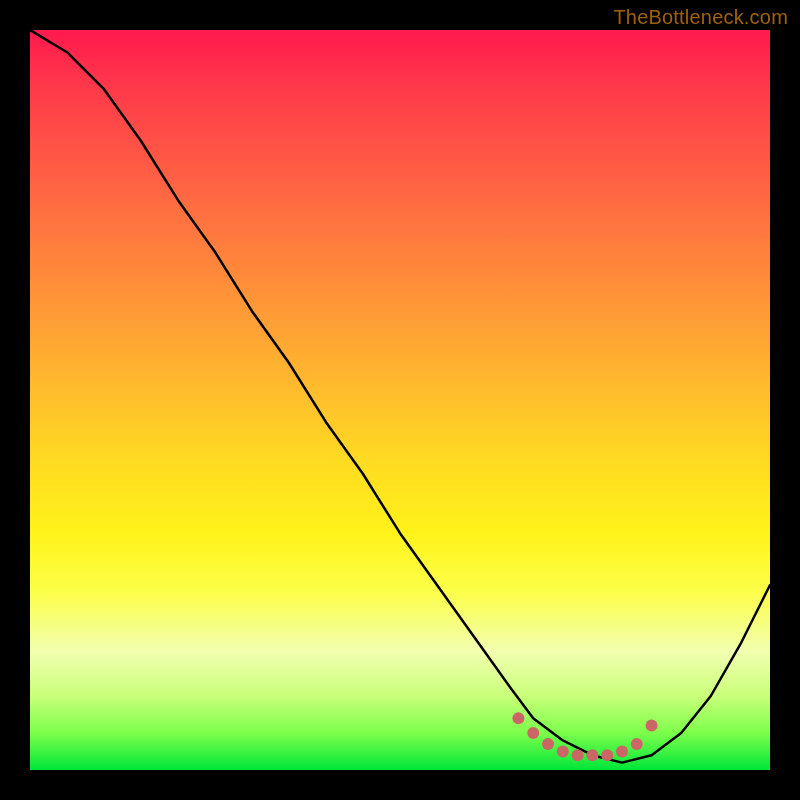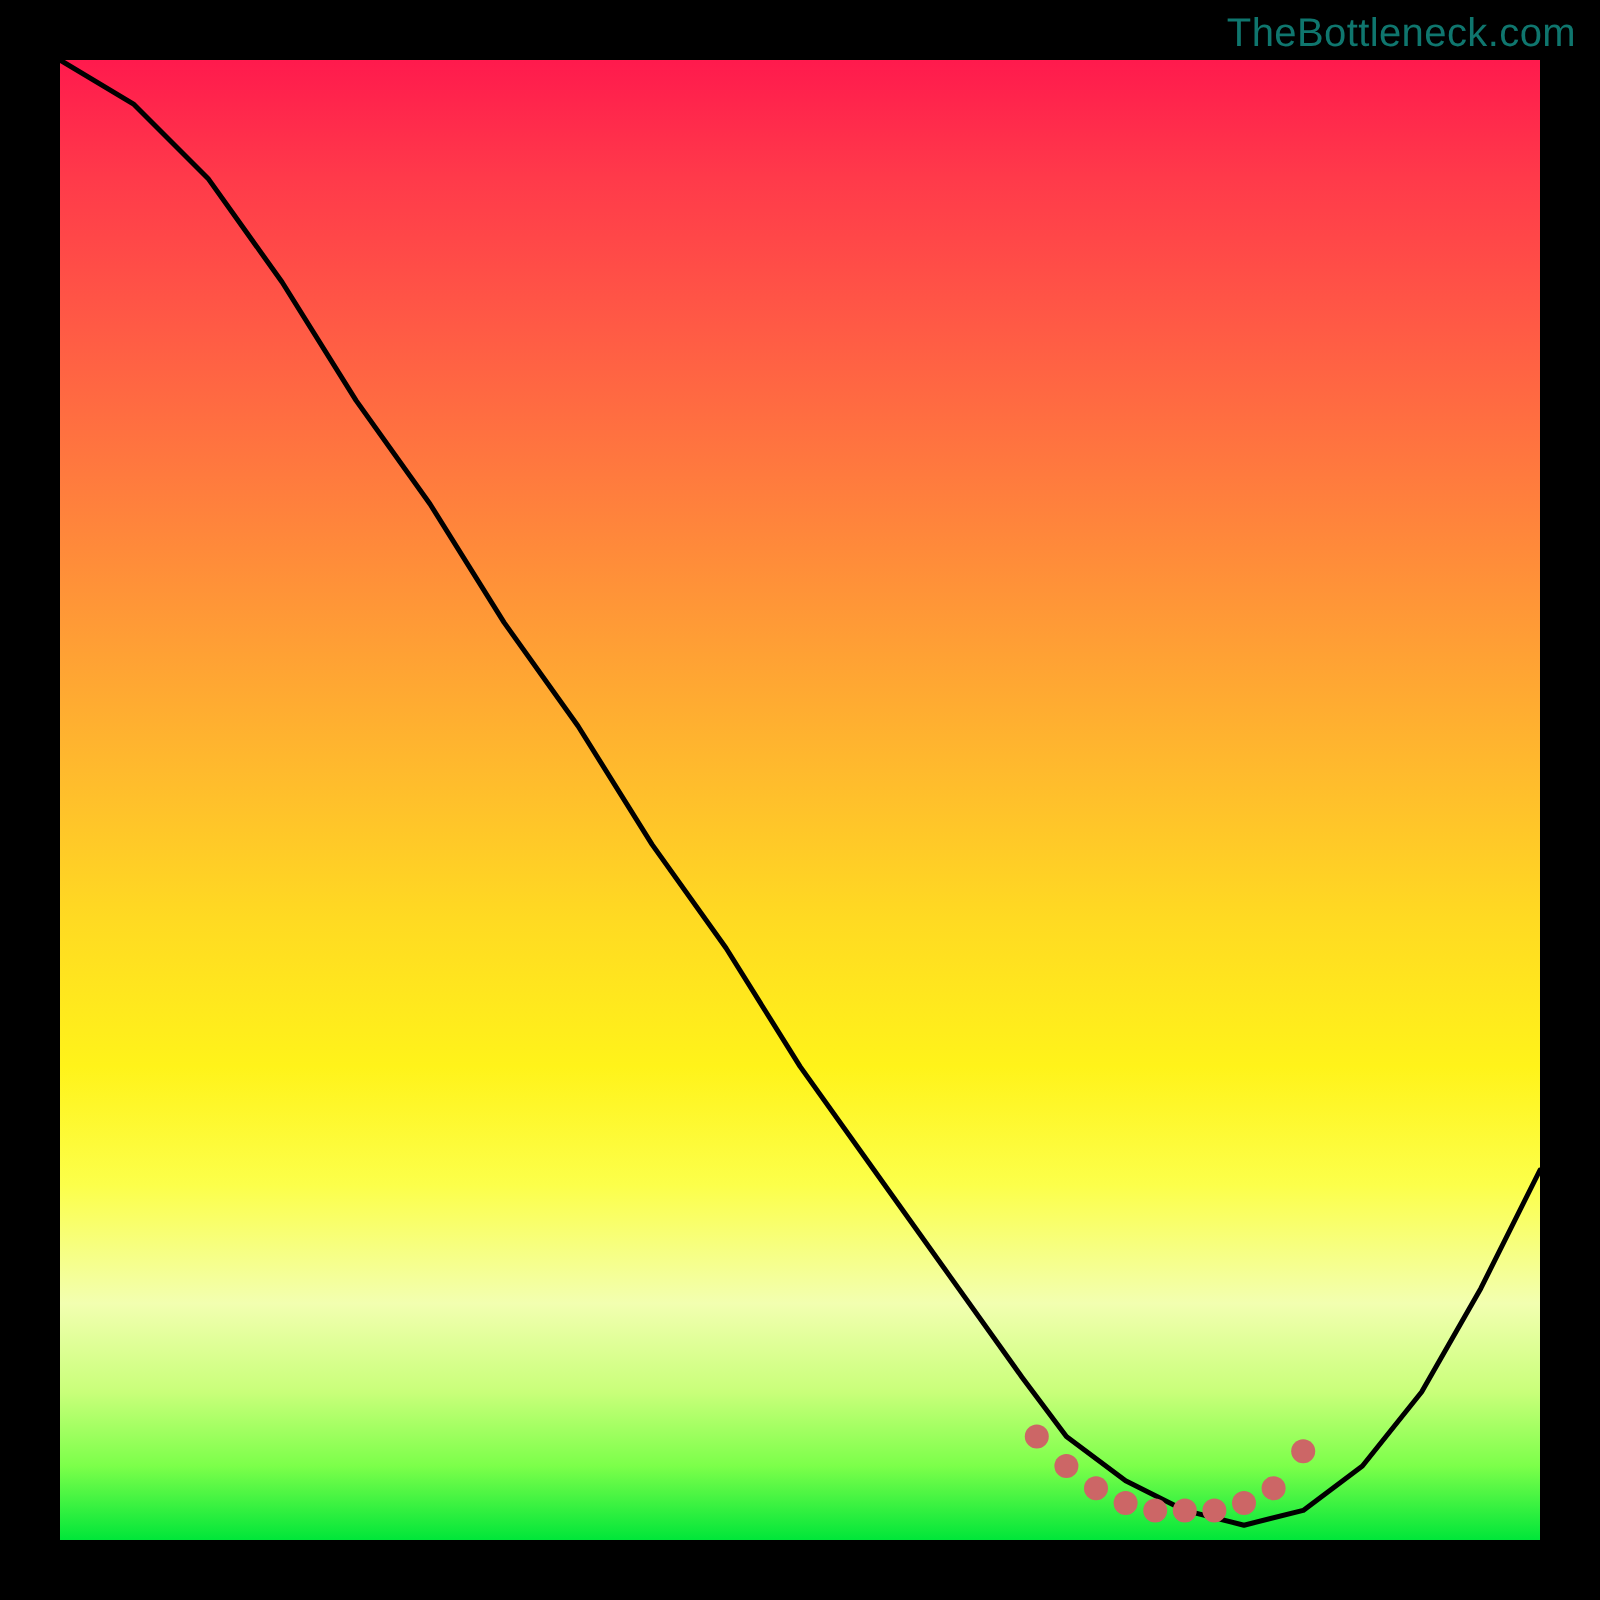--- a/index.html
+++ b/index.html
@@ -40,21 +40,21 @@
       #f2ffb0 84%,
       #c9ff7a 90%,
       #7cff4a 95%,
       #00e639 100%
     );
   }
   .watermark {
     position: absolute;
     top: 6px;
     right: 12px;
-    color: #0f766e;
+    color: #a16207;
     font-size: 20px;
     font-weight: 500;
     letter-spacing: 0.2px;
     user-select: none;
   }
   svg.curve {
     position: absolute;
     left: 0;
     top: 0;
   }

